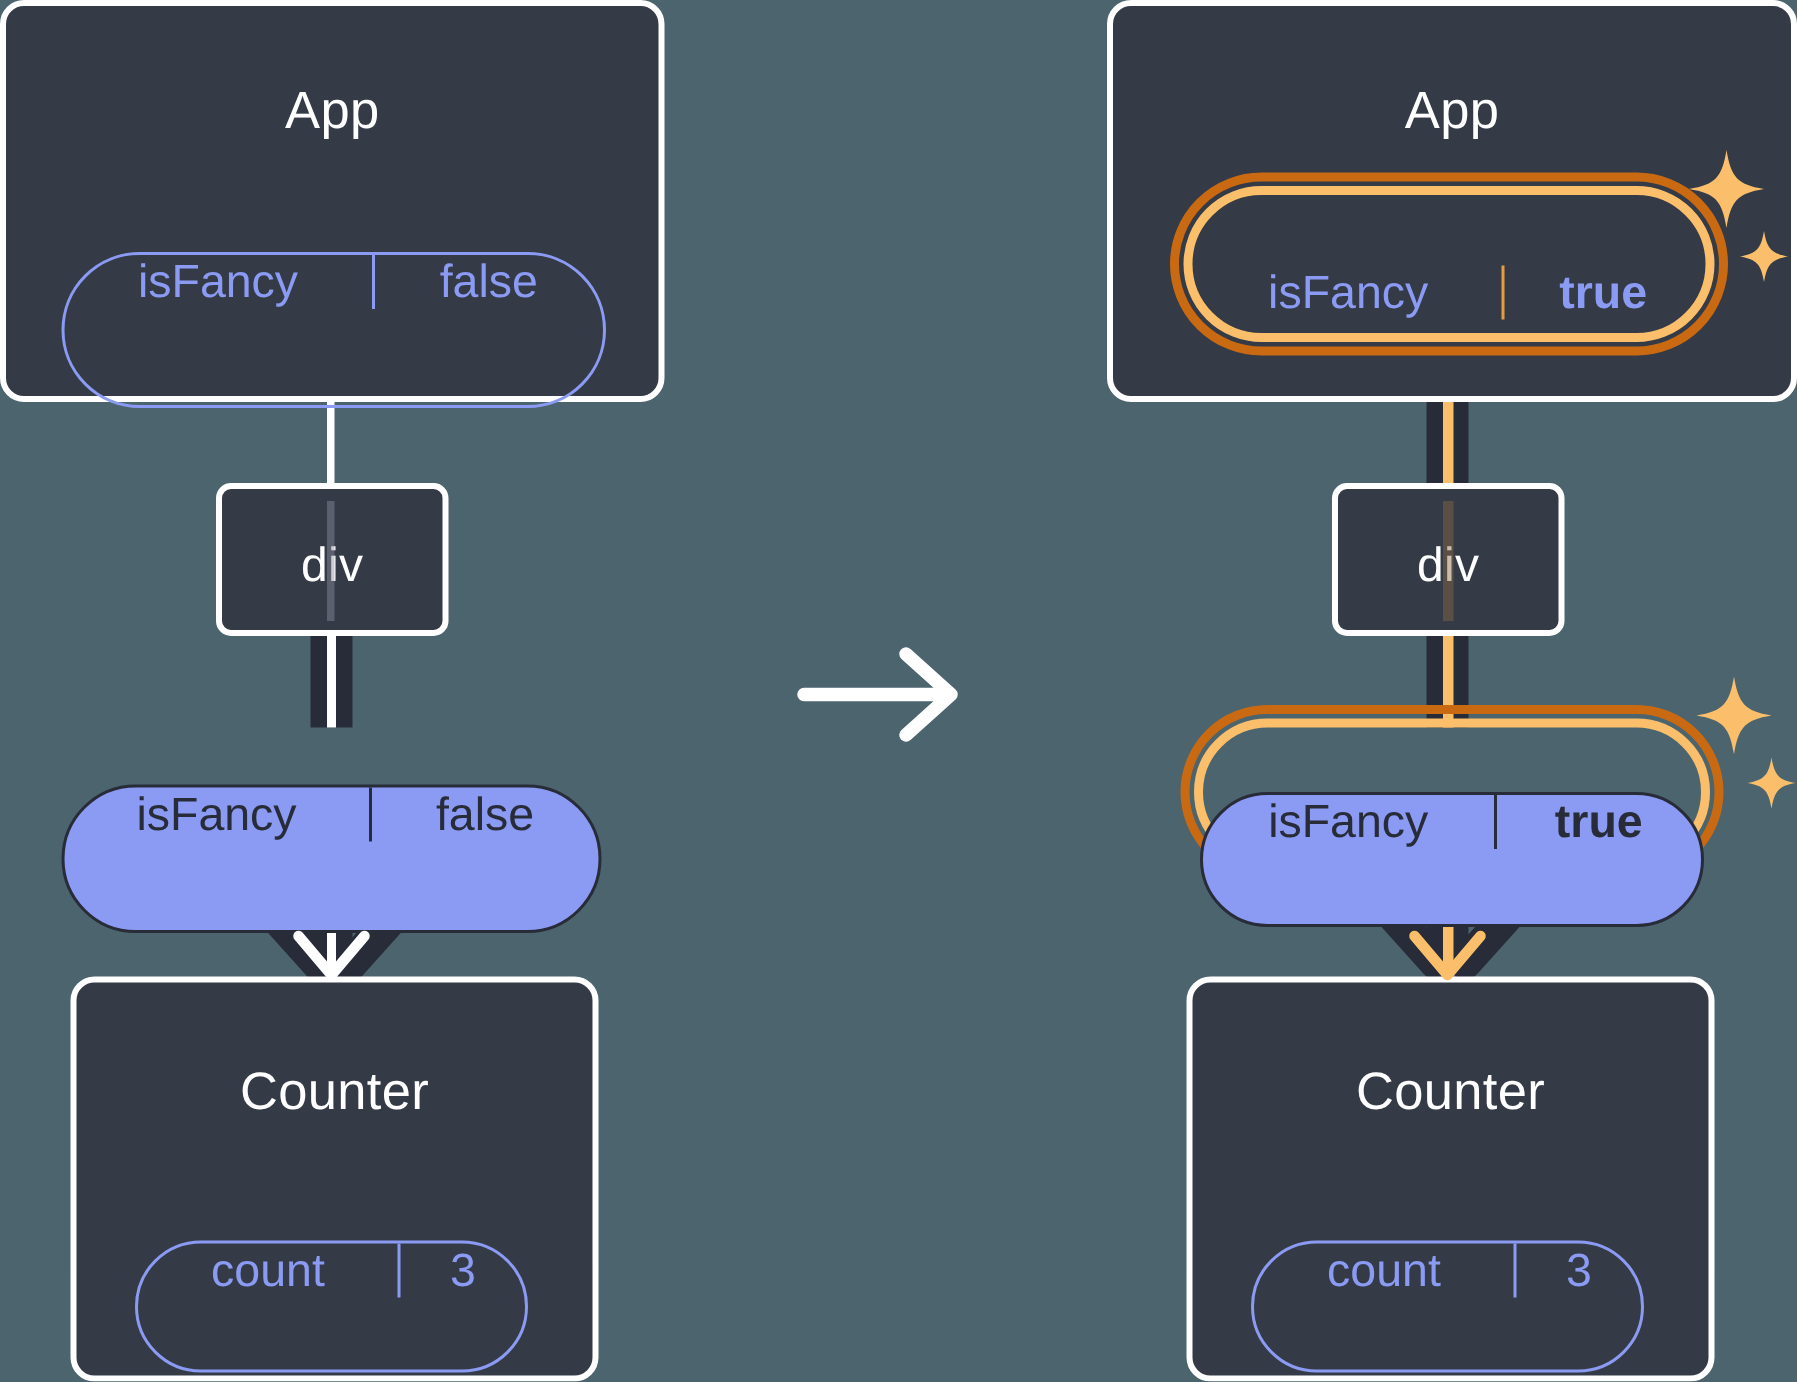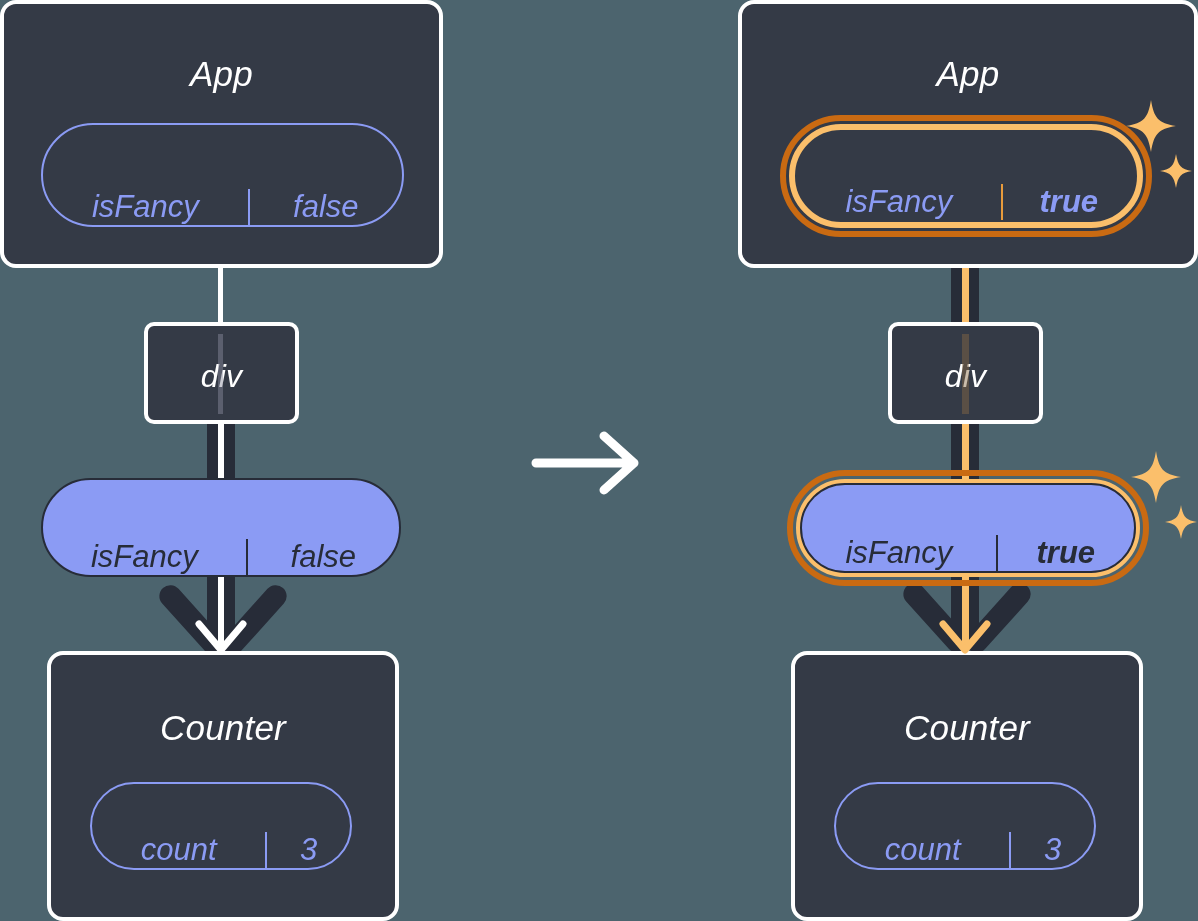--- a/index.html
+++ b/index.html
@@ -15,21 +15,20 @@
     overflow: hidden;
     font-family: "Liberation Sans", sans-serif;
     -webkit-font-smoothing: antialiased;
   }
 
   .stage {
     position: absolute;
     inset: 0;
     width: 1198px;
     height: 921px;
-    font-style: italic;
   }
 
   
   .box {
     position: absolute;
     background: #343a46;
     border: 4px solid #ffffff;
     border-radius: 16px;
     box-sizing: border-box;
     z-index: 4;
@@ -49,23 +48,24 @@
     letter-spacing: 0.2px;
   }
   .box-title.small-title {
     font-size: 32px;
   }
 
   
   .pill {
     position: absolute;
     display: flex;
-    align-items: flex-end;
+    align-items: flex-start;
     box-sizing: border-box;
     z-index: 6;
+    margin-top: 45px;
   }
   .pill-key, .pill-val {
     display: flex;
     align-items: center;
     justify-content: center;
     box-sizing: border-box;
     font-size: 31px;
     white-space: nowrap;
   }
 

